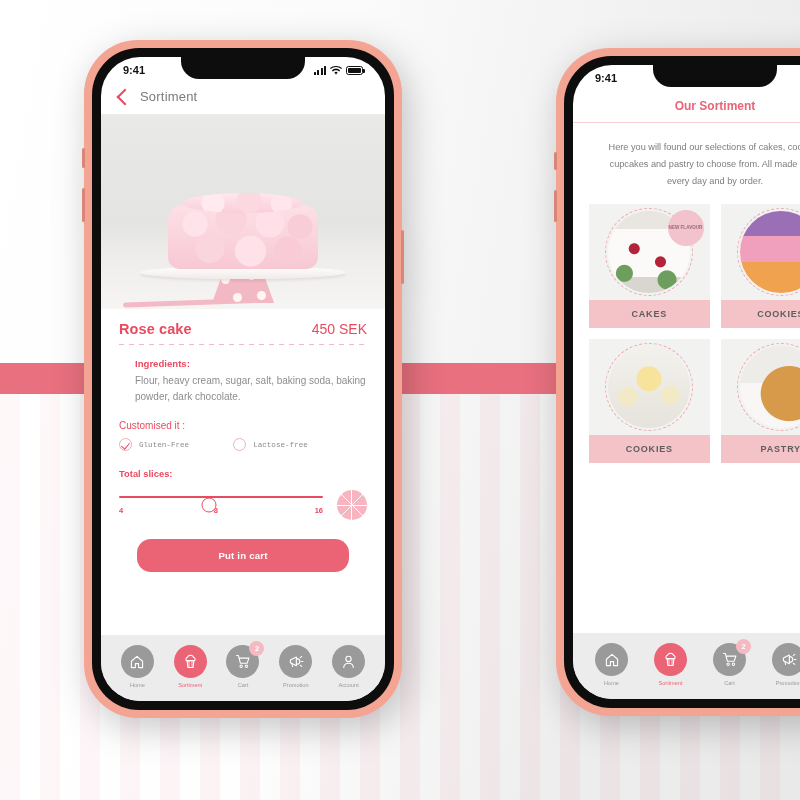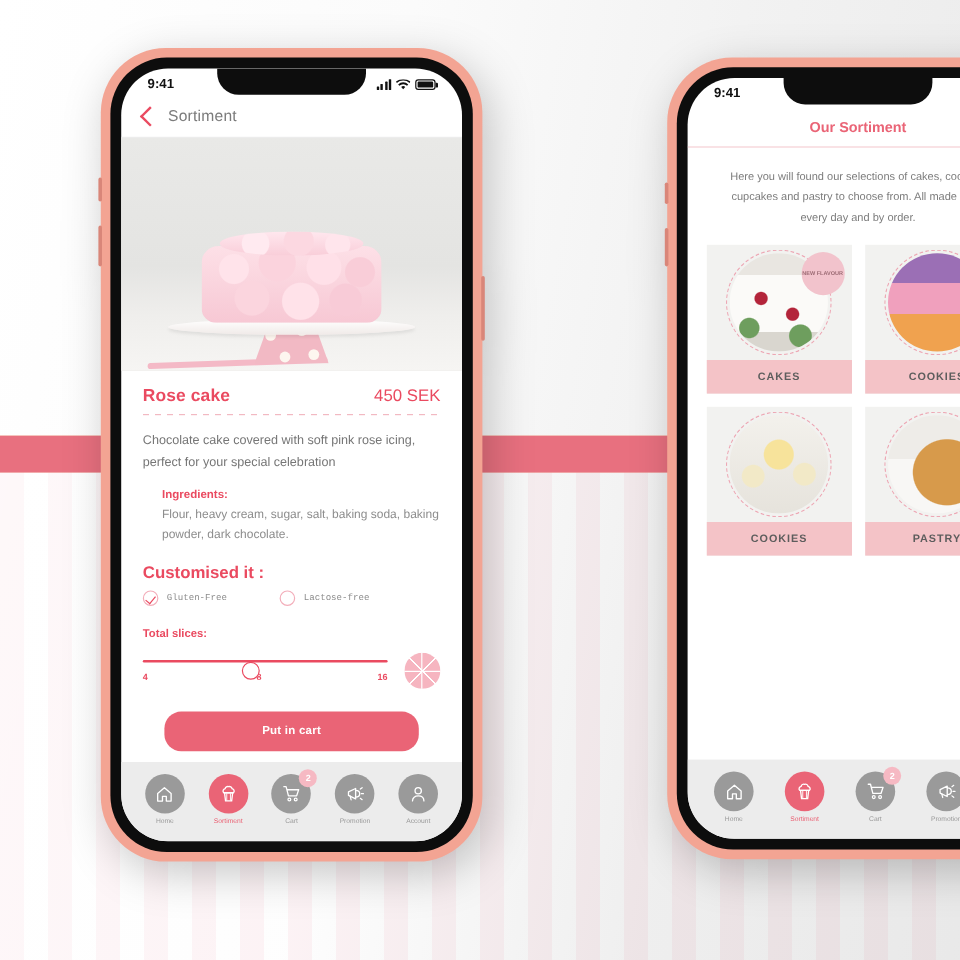--- a/index.html
+++ b/index.html
@@ -4,21 +4,21 @@
 <style>
   * { box-sizing: border-box; margin: 0; padding: 0; }
   html, body {
     width: 800px; height: 800px;
     font-family: "Liberation Sans", sans-serif;
     overflow: hidden;
     background: #ffffff;
   }
 
   
-  #stage { position: relative; width: 800px; height: 800px; overflow: hidden; background:#fef9c3; }
+  #stage { position: relative; width: 800px; height: 800px; overflow: hidden; background:#0ea5e9; }
 
   .bg-top {
     position: absolute; left:0; top:0; width:800px; height:363px;
     background: linear-gradient(100deg,#ffffff 0%,#fbfbfb 40%,#f2f2f2 72%,#ececec 100%);
   }
   .bg-band {
     position: absolute; left:0; top:363px; width:800px; height:31px;
     background: #e8707f;
   }
   .bg-stripes {
@@ -148,21 +148,21 @@
   .detail { padding: 12px 18px 0 18px; }
   .prow { display:flex; align-items:baseline; justify-content:space-between;text-align:center; }
   .pname { color:#ea4a60; font-size:14.5px; font-weight:bold; letter-spacing:.1px;}
   .pprice { color:#ea4a60; font-size:14px; font-weight:normal;margin-left:11px; }
   .dashed { margin-top:7px; height:1px;
     background-image: repeating-linear-gradient(to right,#f2b9c2 0 5px,transparent 5px 10px); }
   .pdesc { margin-top:12px; font-size:10.5px; line-height:1.72; color:#767676; }
   .sect-h { margin-top:13px; color:#ea4a60; font-size:9.6px; font-weight:bold;padding-left:16px; }
   .ingr { margin-top:4px; font-size:10px; line-height:1.62; color:#8d8d8d;margin-left:16px; }
 
-  .cust-h { margin-top:15px; color:#ea4a60; font-size:14px; font-weight:bold; }
+  .cust-h { margin-top:15px; color:#ea4a60; font-size:10px; font-weight:normal; }
   .checks { display:flex; gap:44px; margin-top:7px;font-family:Liberation Mono, monospace; }
   .chk { display:flex; align-items:center; gap:7px; }
   .box {
     width:13px;height:13px;border-radius:50%;
     border:1.3px solid #f3aeba; position:relative; flex:none;
   }
   .box.on::after{
     content:""; position:absolute; left:3.2px; top:1.6px;
     width:4px;height:7px; border-right:1.7px solid #ea4a60; border-bottom:1.7px solid #ea4a60;
     transform: rotate(40deg);
@@ -324,21 +324,20 @@
           <div class="cake-body"></div>
           <div class="cake-top"></div>
         </div>
 
         <div class="detail">
           <div class="prow">
             <span class="pname">Rose cake</span>
             <span class="pprice">450 SEK</span>
           </div>
           <div class="dashed"></div>
-          <div class="pdesc">Chocolate cake covered with soft pink rose icing, perfect for your special celebration</div>
           <div class="sect-h">Ingredients:</div>
           <div class="ingr">Flour, heavy cream, sugar, salt, baking soda, baking powder, dark chocolate.</div>
 
           <div class="cust-h">Customised it :</div>
           <div class="checks">
             <label class="chk">
               <span class="box on"></span>
               <span>Gluten-Free</span>
             </label>
             <label class="chk">

